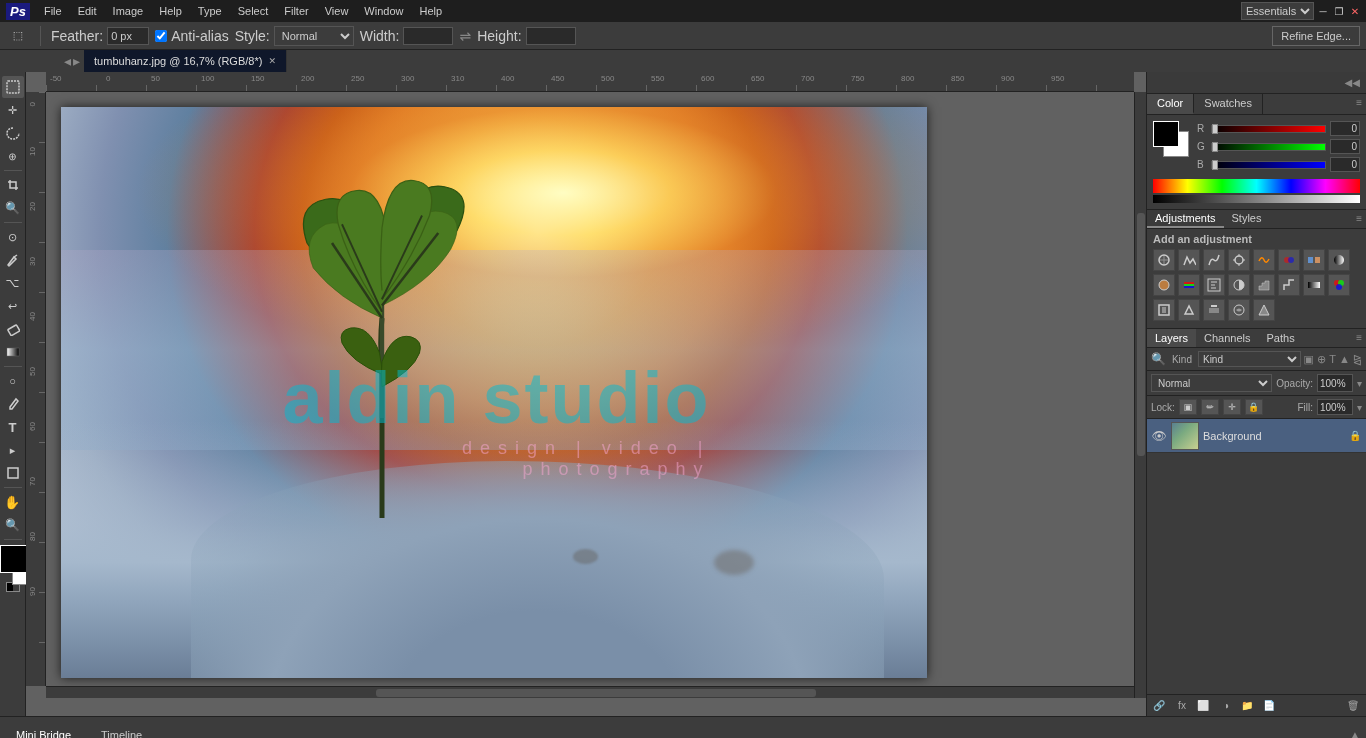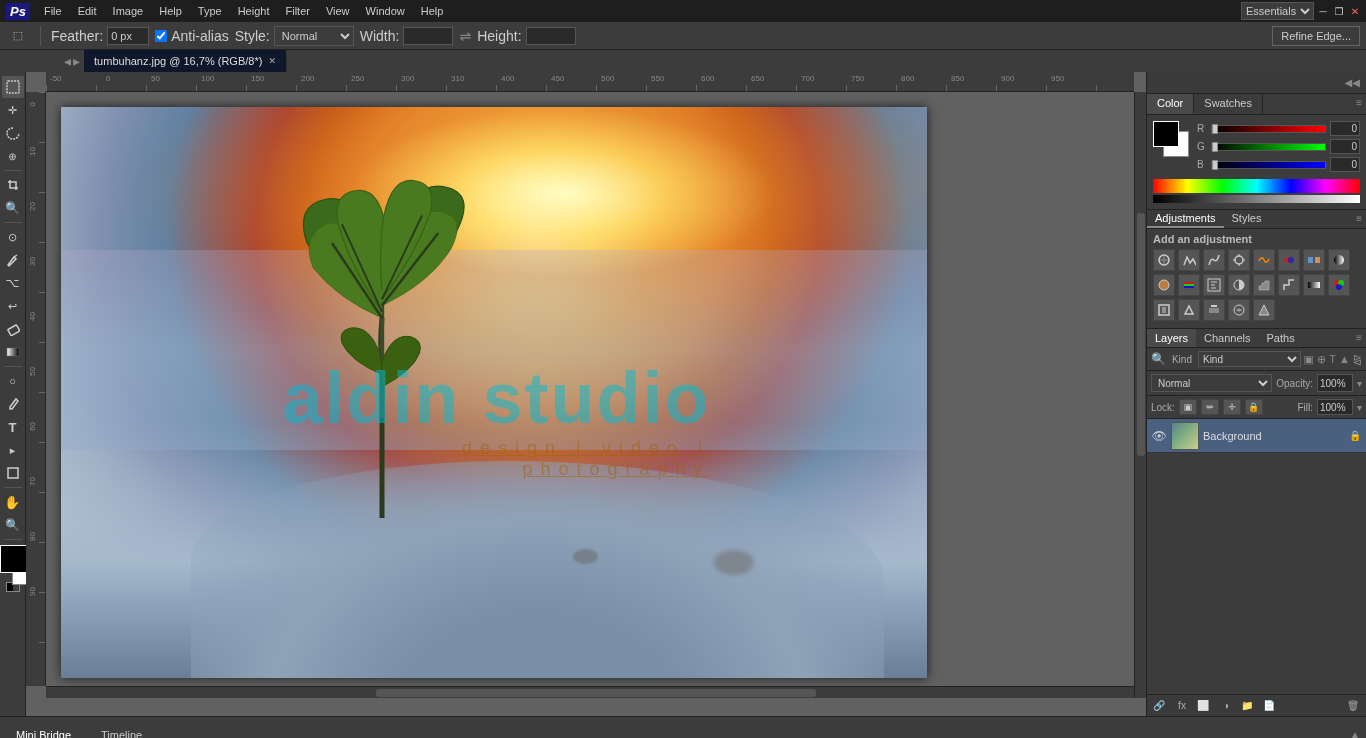--- a/index.html
+++ b/index.html
@@ -75,23 +75,22 @@
     
     #watermark {
       position: absolute; top: 55%; left: 50%; transform: translate(-50%, -50%);
       text-align: right; opacity: 0.5;
     }
     #watermark-main {
       font-size: 72px; font-weight: bold; color: #00bcd4; letter-spacing: 2px;
       font-family: Arial, sans-serif; line-height: 1;
     }
     #watermark-sub {
-      font-size: 18px; color: #a16207; letter-spacing: 8px; font-family: Arial, sans-serif;
+      font-size: 18px; color: #f9a8d4; letter-spacing: 8px; font-family: Arial, sans-serif;
       margin-top: 4px;
-      text-decoration: underline;
     }
 
     
     #statusbar {
       position: absolute; bottom: 0; left: 20px; right: 0; height: 18px;
       background: #3c3c3c; border-top: 1px solid #222; display: flex; align-items: center; padding: 0 6px; gap: 6px;
     }
     .status-text { font-size: 10px; color: #ccc; }
 
     
@@ -177,21 +176,21 @@
 
 <div id="titlebar">
   <div id="titlebar-left">
     <span id="titlebar-logo">Ps</span>
     <div id="titlebar-menus">
       <span class="menu-item">File</span>
       <span class="menu-item">Edit</span>
       <span class="menu-item">Image</span>
       <span class="menu-item">Help</span>
       <span class="menu-item">Type</span>
-      <span class="menu-item">Height</span>
+      <span class="menu-item">Select</span>
       <span class="menu-item">Filter</span>
       <span class="menu-item">View</span>
       <span class="menu-item">Window</span>
       <span class="menu-item">Help</span>
     </div>
   </div>
   <div id="titlebar-controls">
     <select style="background:#3c3c3c;border:1px solid #555;color:#ccc;height:18px;font-size:11px;">
       <option>Essentials</option>
     </select>

